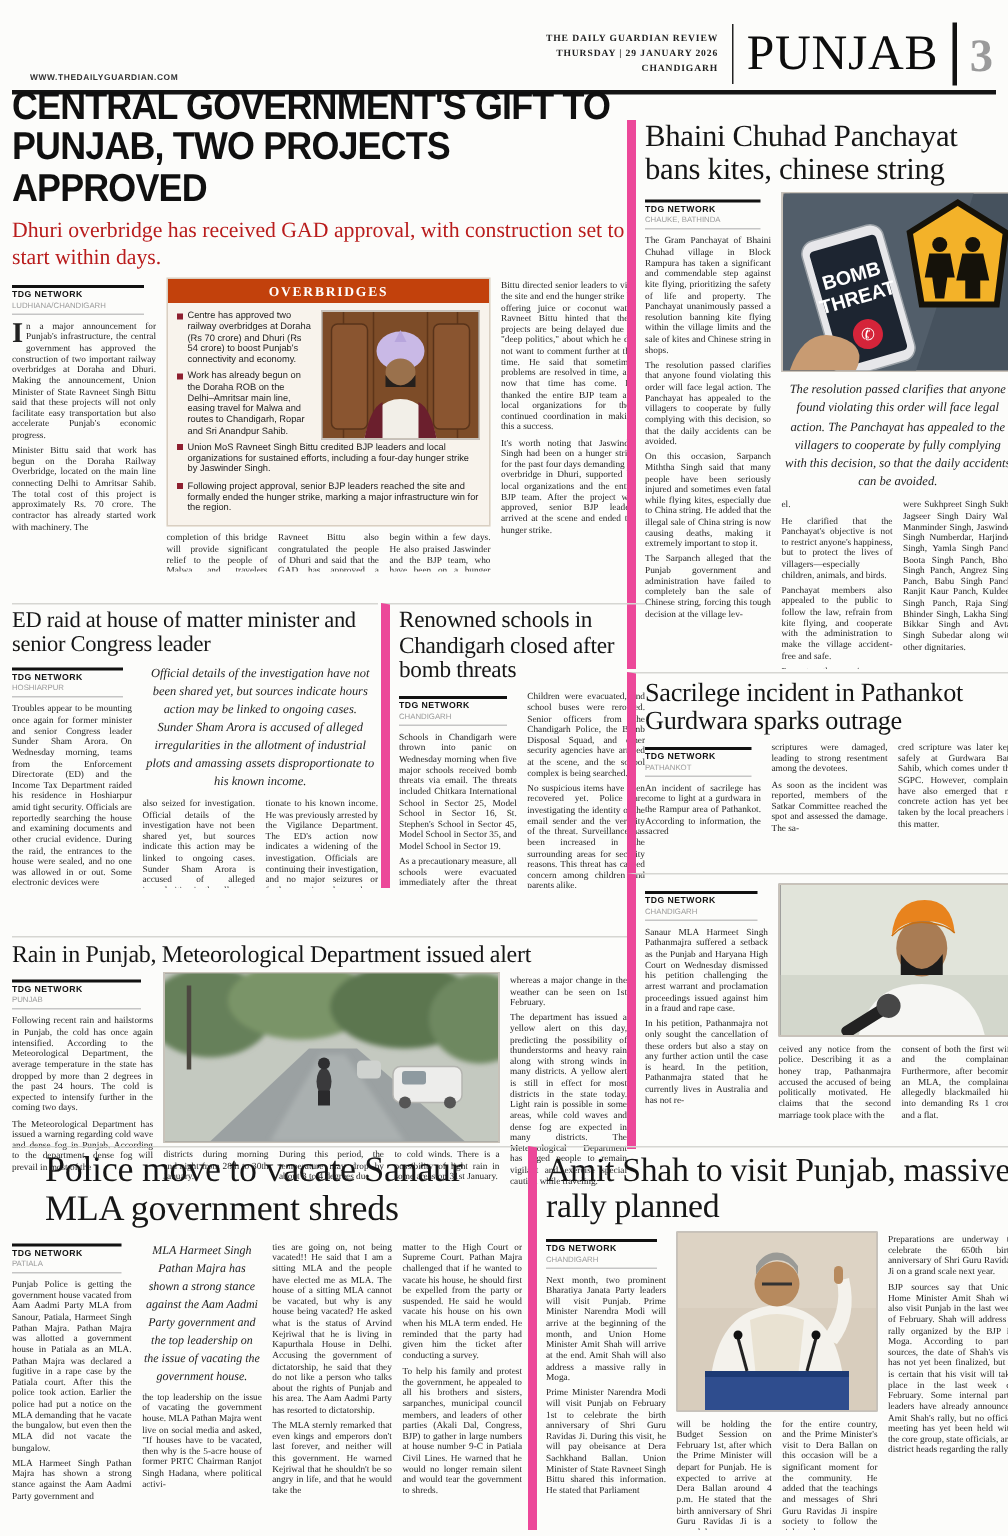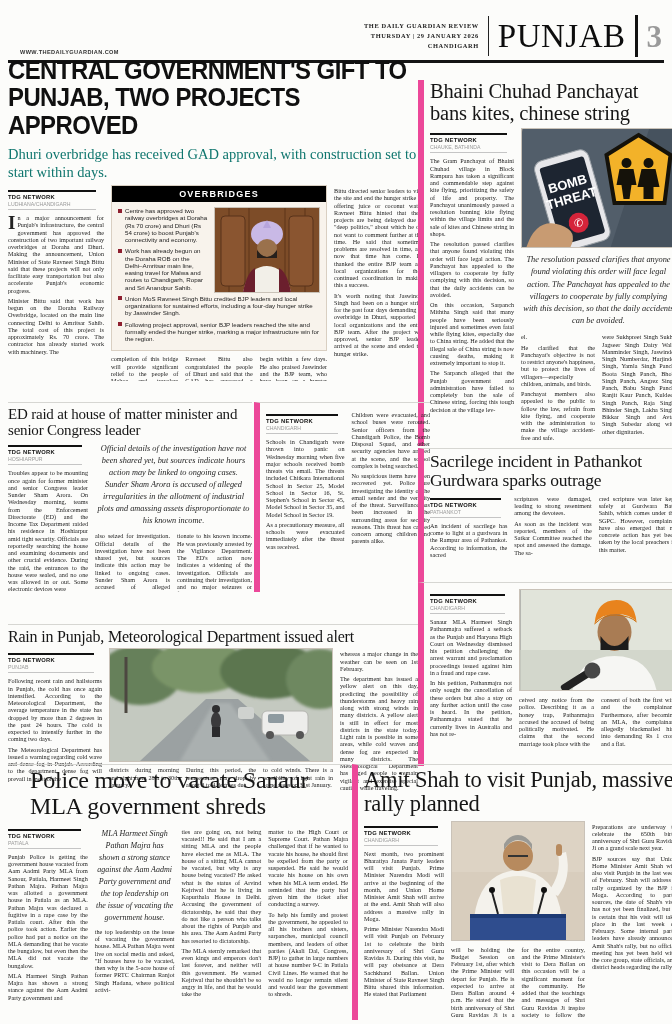--- a/index.html
+++ b/index.html
@@ -16,40 +16,40 @@
   .vrule2{width:3px;height:42px;background:#111}
   .section-name{font-size:33px;letter-spacing:.5px;color:#0d0d0d;line-height:1}
   .page-num{font-size:31px;font-weight:bold;color:#9a9a9a;line-height:1}
   .mast-rule{position:absolute;left:8px;right:8px;top:60px;height:3px;background:#141414}
 
   
   .hl-main{margin:0;font-family:"Liberation Sans",sans-serif;font-weight:bold;color:#101010;
            font-size:26px;line-height:1.05;letter-spacing:-.6px;width:446px;
            transform:scaleX(.92);transform-origin:0 0}
   .hl-serif{margin:0;font-weight:normal;color:#161616;line-height:1.08;letter-spacing:-.2px}
-  .deck{font-size:14.5px;line-height:1.25;color:#0f766e;margin:6px 0 4px}
+  .deck{font-size:14.5px;line-height:1.25;color:#b91c1c;margin:6px 0 4px}
 
   
   .byline{margin:5px 0 4px;padding-top:2px;border-top:2.5px solid #111;width:92%}
   .byline .agency{font-family:"Liberation Sans",sans-serif;font-weight:bold;font-size:5.8px;letter-spacing:.3px;color:#111}
   .byline .place{font-family:"Liberation Sans",sans-serif;font-size:5.2px;color:#9a9a9a;
                  border-bottom:1px solid #c5c5c5;padding-bottom:2px;margin-top:1px}
 
   
   .bcol{font-size:6.2px;line-height:1.17;text-align:justify;color:#222}
   .bcol p{margin:0 0 3px}
   .dropcap p:first-child::first-letter{float:left;font-size:19px;line-height:15px;padding:1px 2px 0 0;font-weight:bold}
   .pq{font-style:italic;text-align:center;color:#1e1e1e}
   .row{display:flex;gap:7px}
   .minis{display:flex;gap:7px;margin-top:4px}
   .minis>div{flex:1}
 
   
   .ob-box{border:1px solid #d9cfc2;background:#f8f3ec}
-  .ob-head{background:#000000;color:#fff;text-align:center;font-family:Liberation Sans, sans-serif;
+  .ob-head{background:#c2410c;color:#fff;text-align:center;font-family:Liberation Serif, serif;
            font-weight:bold;font-size:9px;letter-spacing:1.2px;padding:3px 0}
   .ob-inner{padding:5px 6px 4px}
   .ob-top{display:flex;gap:6px}
   .ob-list{font-family:"Liberation Sans",sans-serif;text-align:left}
   .ob-list p{margin:0 0 4px;padding-left:7px;position:relative}
   .ob-list p::before{content:"";position:absolute;left:0;top:1.5px;width:4px;height:4px;background:#8e1f2f}
 
   .photo{display:block;border:1px solid #c9c2b8;background:#888}
 
   
@@ -217,20 +217,21 @@
             </div>
           <div class="bcol">
               <p>tionate to his known income. He was previously arrested by the Vigilance Department. The ED's action now indicates a widening of the investigation. Officials are continuing their investigation, and no major seizures or further action have been confirmed.</p>
             </div>
         </div>
       </div>
     </div>
   </section>
 
   <section class="art b-top b-left" style="left:254px;top:402px;width:164px;height:186px">
+    <h2 class="hl-serif" style="font-size:15.5px">Renowned schools in Chandigarh closed after bomb threats</h2>
     <div class="row" style="margin-top:3px">
       <div style="flex:1">
         <div class="byline">
           <div class="agency">TDG NETWORK</div>
           <div class="place">CHANDIGARH</div>
         </div>
         <div class="bcol">
             <p>Schools in Chandigarh were thrown into panic on Wednesday morning when five major schools received bomb threats via email. The threats included Chitkara International School in Sector 25, Model School in Sector 16, St. Stephen's School in Sector 45, Model School in Sector 35, and Model School in Sector 19.</p>
             <p>As a precautionary measure, all schools were evacuated immediately after the threat was received.</p>
           </div>

